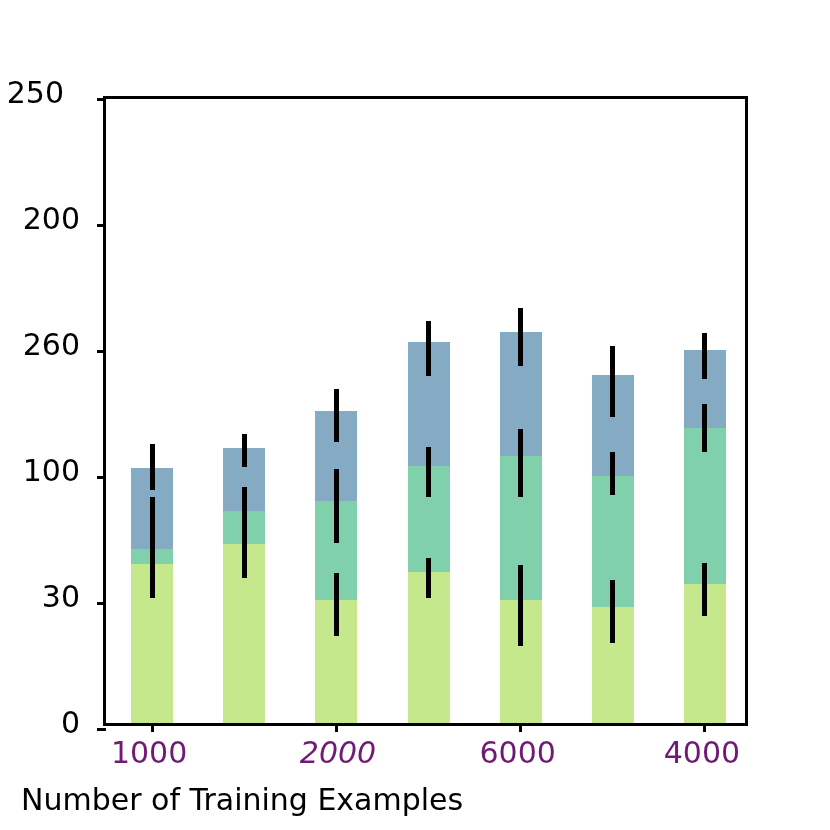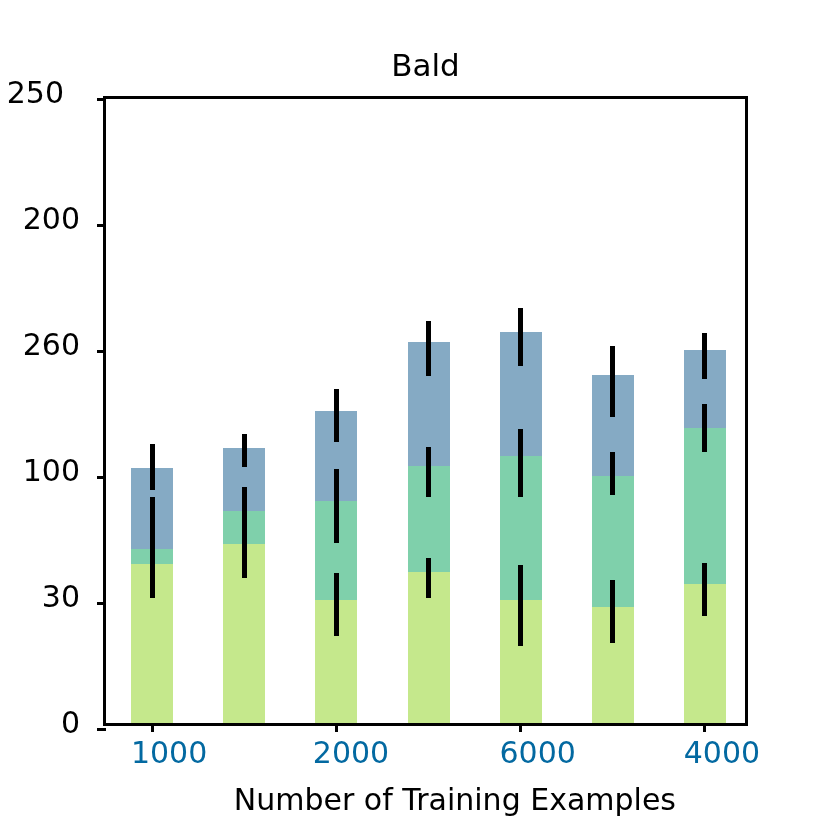--- a/index.html
+++ b/index.html
@@ -39,35 +39,33 @@
     position:absolute;right:0;text-align:right;
     font-size:30px;color:#000;white-space:nowrap;
   }
   #y-tick-labels{position:absolute;left:0px;top:96px;width:94px;height:630px;}
 
   
   .xtick{position:absolute;top:100%;width:3px;height:9px;background:#000;}
   #x-tick-labels{position:absolute;left:103px;top:735px;width:645px;height:44px;}
   .xtlabel{
     position:absolute;top:0;text-align:left;
-    font-size:30px;color:#0369a1;white-space:nowrap;
+    font-size:30px;color:#701a75;white-space:nowrap;
     transform:translateX(-50%);
-    margin-left:20px;
   }
   #x-axis-label{
     position:absolute;left:0;top:782px;width:676px;
-    text-align:right;font-size:30px;color:#000;
+    text-align:left;font-size:30px;color:#000;padding-left:21px;
   }
 </style>
 </head>
 <body>
 
 <div id="figure">
 
-  <div id="chart-title">Bald</div>
 
   <div id="y-tick-labels">
       <div class="ytlabel" style="top: -21px; right: 30px;">250</div>
       <div class="ytlabel" style="top: 105px; right: 14px; margin-left: 8px;">200</div>
       <div class="ytlabel" style="top: 231px; right: 14px;">260</div>
       <div class="ytlabel" style="top: 357px; right: 14px; text-align: center;">100</div>
       <div class="ytlabel" style="top: 483px; right: 14px;">30</div>
       <div class="ytlabel" style="top: 609px; right: 14px;">0</div>
     </div>
 
@@ -137,20 +135,20 @@
       <div class="ytick" style="top: 502.5px;"></div>
       <div class="ytick" style="top: 628.5px;"></div>
       <div class="xtick" style="left: 44.5714px;"></div>
       <div class="xtick" style="left: 228.857px;"></div>
       <div class="xtick" style="left: 413.143px;"></div>
       <div class="xtick" style="left: 597.429px;"></div>
     </div>
 
   <div id="x-tick-labels">
       <div class="xtlabel" style="left: 46.0714px;">1000</div>
-      <div class="xtlabel" style="left: 228px;">2000</div>
+      <div class="xtlabel" style="left: 235px; font-style: italic;">2000</div>
       <div class="xtlabel" style="left: 414.643px;">6000</div>
       <div class="xtlabel" style="left: 598.929px;">4000</div>
     </div>
 
   <div id="x-axis-label">Number of Training Examples</div>
 
 </div>
 
 </body></html>

